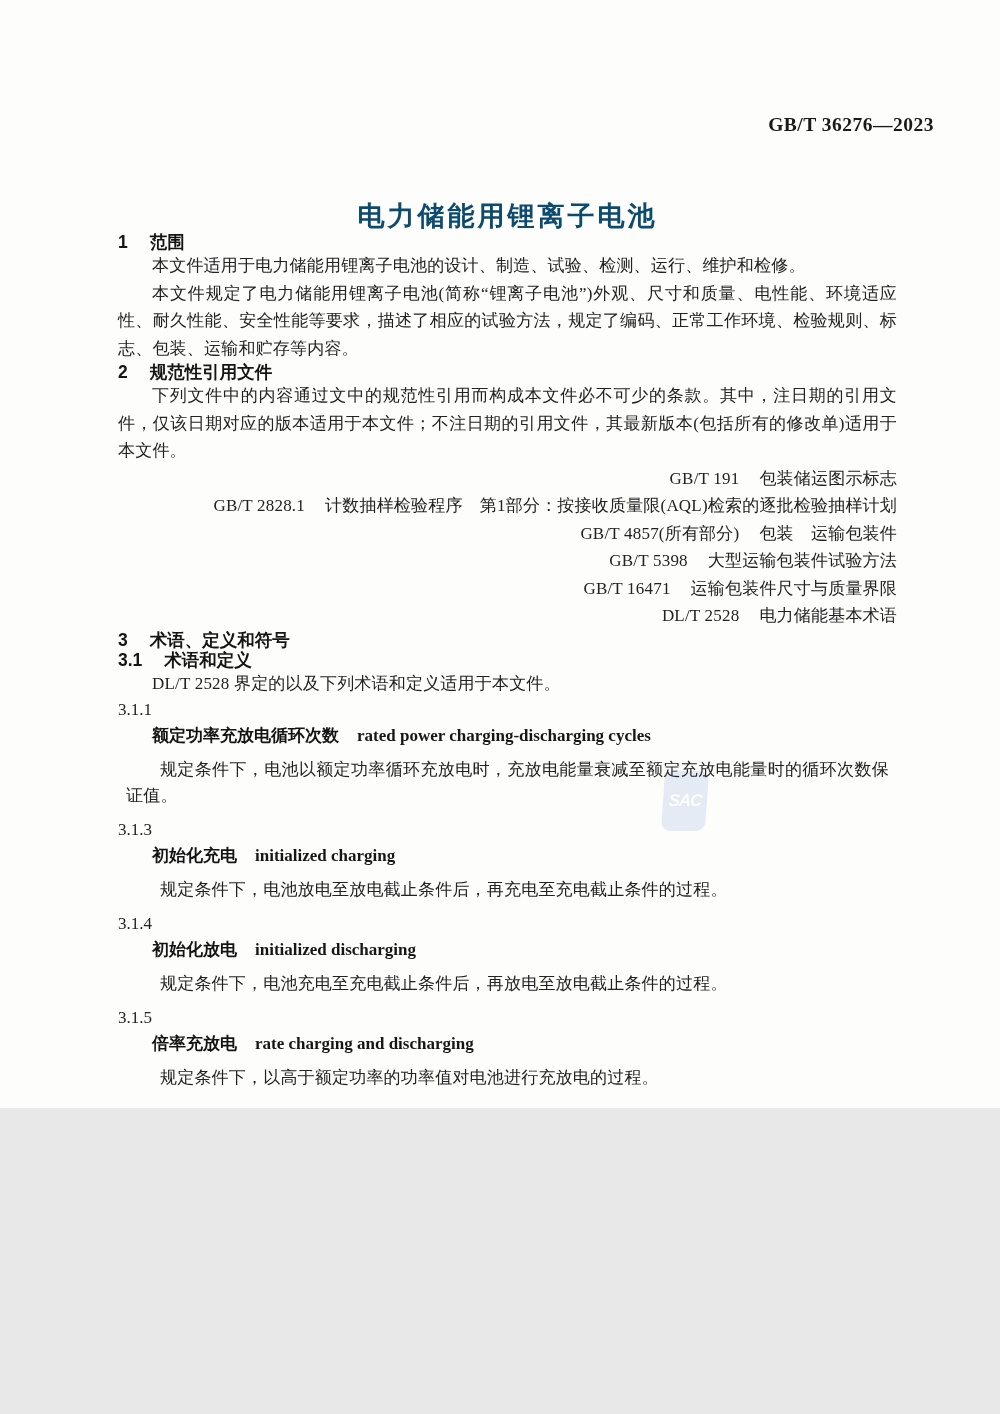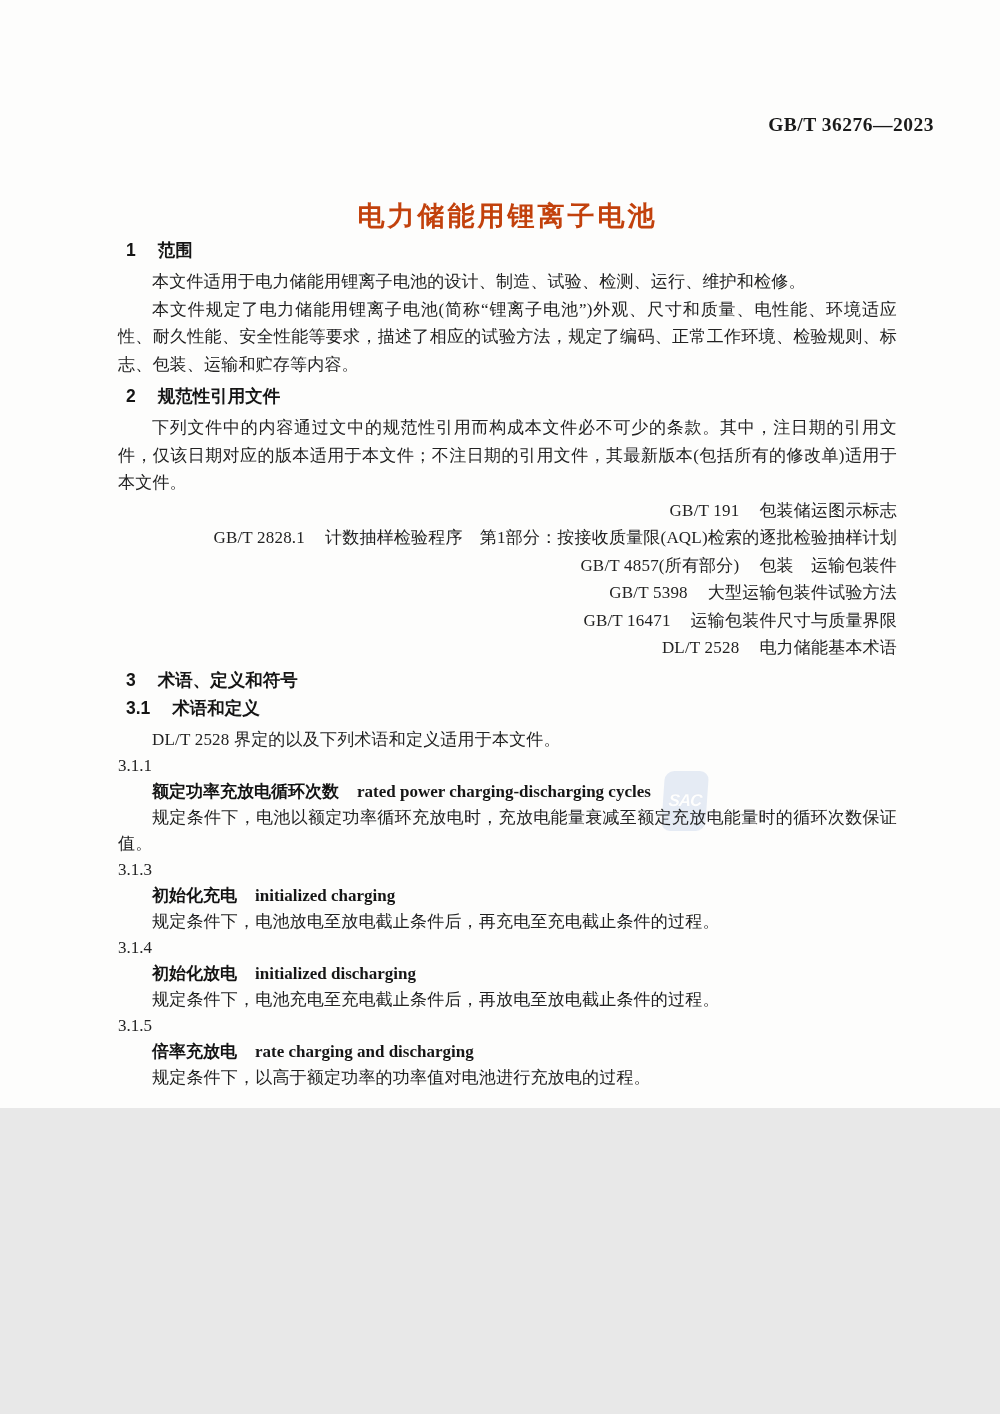--- a/index.html
+++ b/index.html
@@ -21,24 +21,24 @@
     font-weight:bold;font-size:19.5px;letter-spacing:.5px;color:#1a1a1a;
   }
   .content{
     position:absolute;left:118px;top:0;width:779px;
   }
   .doc-title{
     margin:200px 0 0 0;
     text-align:center;
     font-family:"Liberation Sans", sans-serif;
     font-weight:bold;font-size:27px;letter-spacing:3px;
-    line-height:32px;color:#c2410c;
+    line-height:32px;color:#0c4a6e;
   }
   h2.clause{
-    margin:8px;
+    margin:0;
     font-family:"Liberation Sans", sans-serif;
     font-weight:bold;font-size:17.5px;line-height:20px;color:#151515;
   }
   h2.clause .num{margin-right:22px;}
   .c1{margin-top:55px;}
   .c2{margin-top:28px;}
   .c3{margin-top:24px;}
   .sub{margin-top:25px;}
   p.body{
     margin:0;text-indent:2em;line-height:27.5px;
@@ -65,21 +65,21 @@
   .term-title .zh{
     font-family:"Liberation Sans", sans-serif;
     font-weight:bold;color:#141414;
   }
   .term-title .en{
     margin-left:18px;
     font-family:"Liberation Serif", serif;
     font-weight:bold;color:#161616;
   }
   .term-def{
-    margin:0;text-indent:2em;line-height:26px;
+    margin:8px;text-indent:2em;line-height:26px;
     text-align:justify;letter-spacing:.2px;color:#222;
   }
   .watermark{
     position:absolute;left:663px;top:771px;
     width:44px;height:60px;border-radius:9px;
     background:#d3ddee;opacity:.55;
     display:flex;align-items:center;justify-content:center;
     transform:skewX(-4deg);
   }
   .watermark span{

